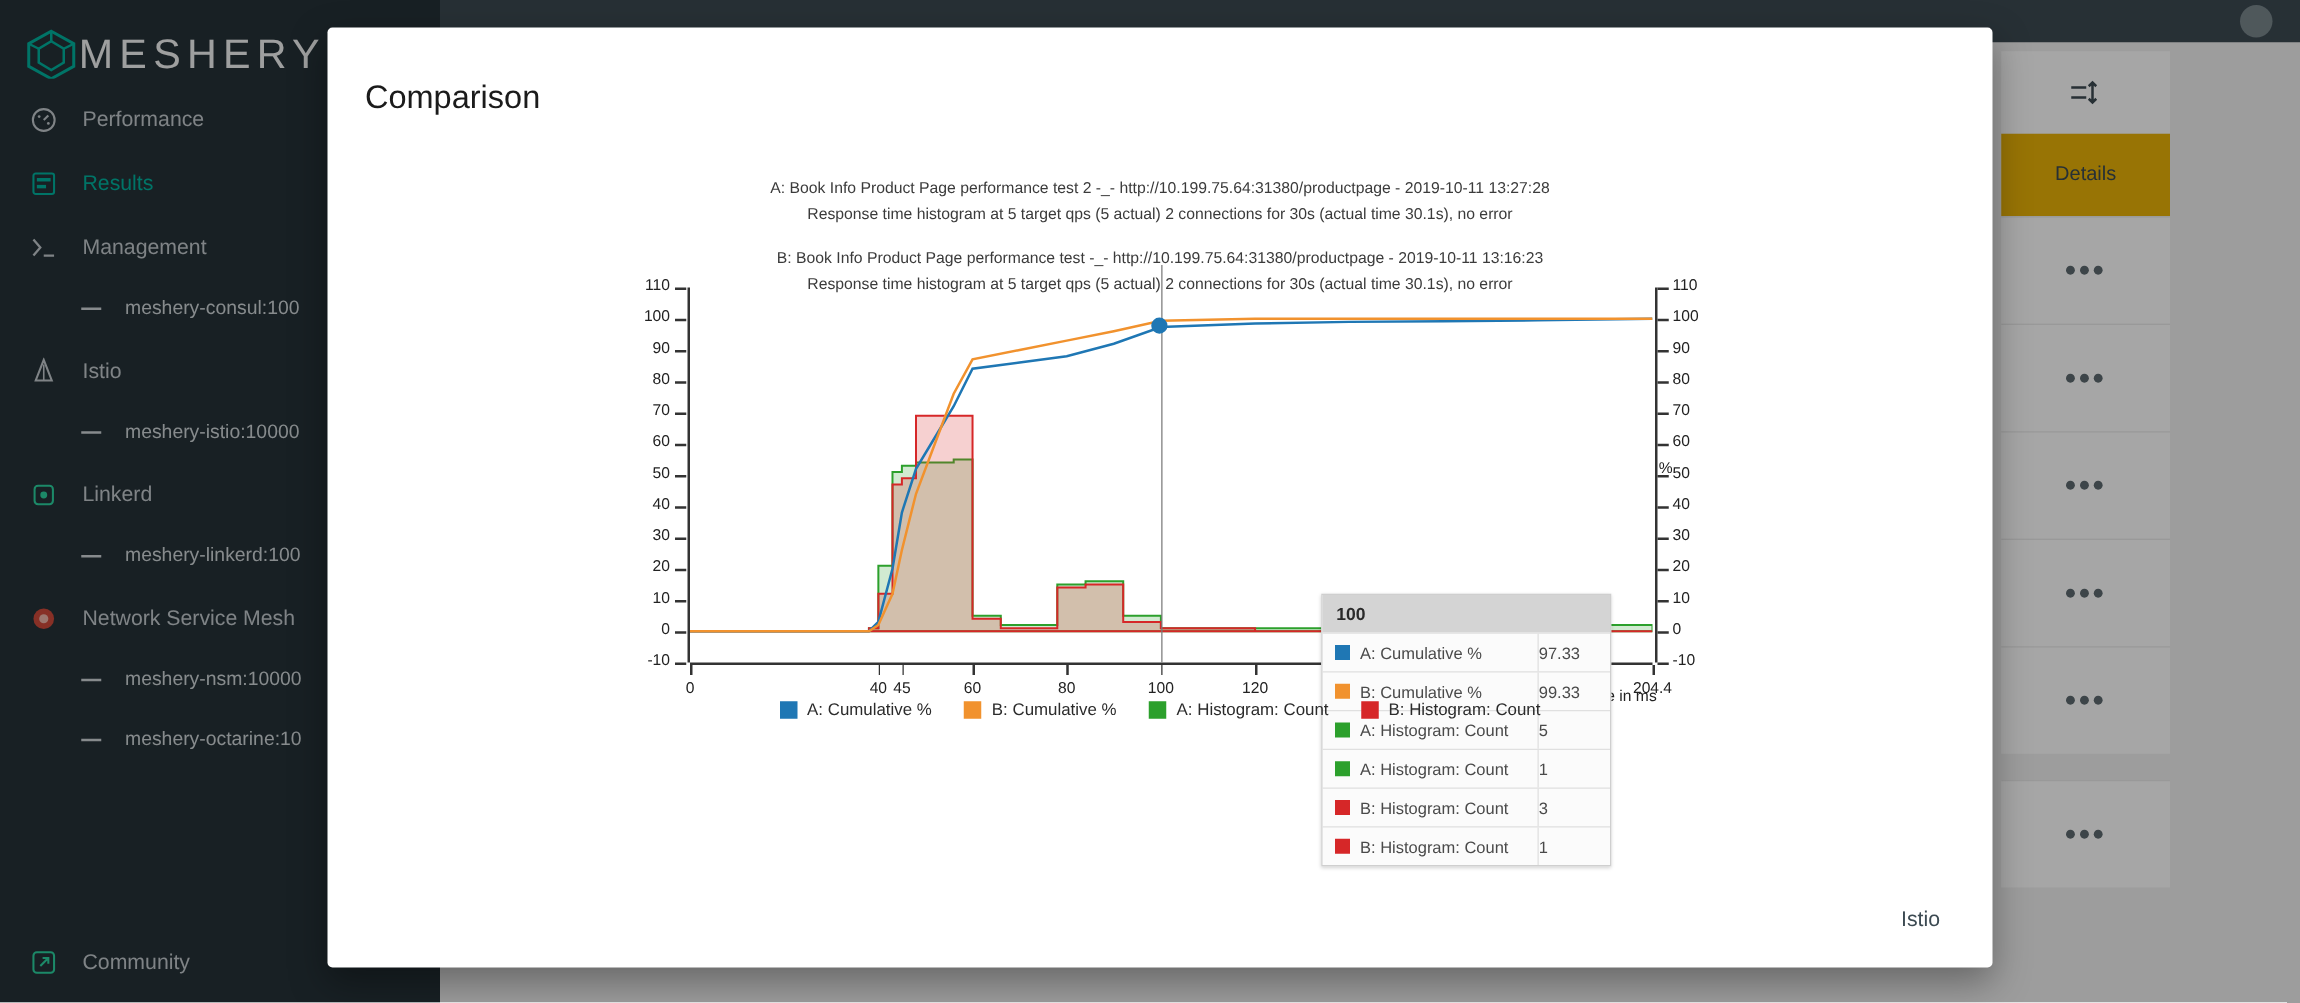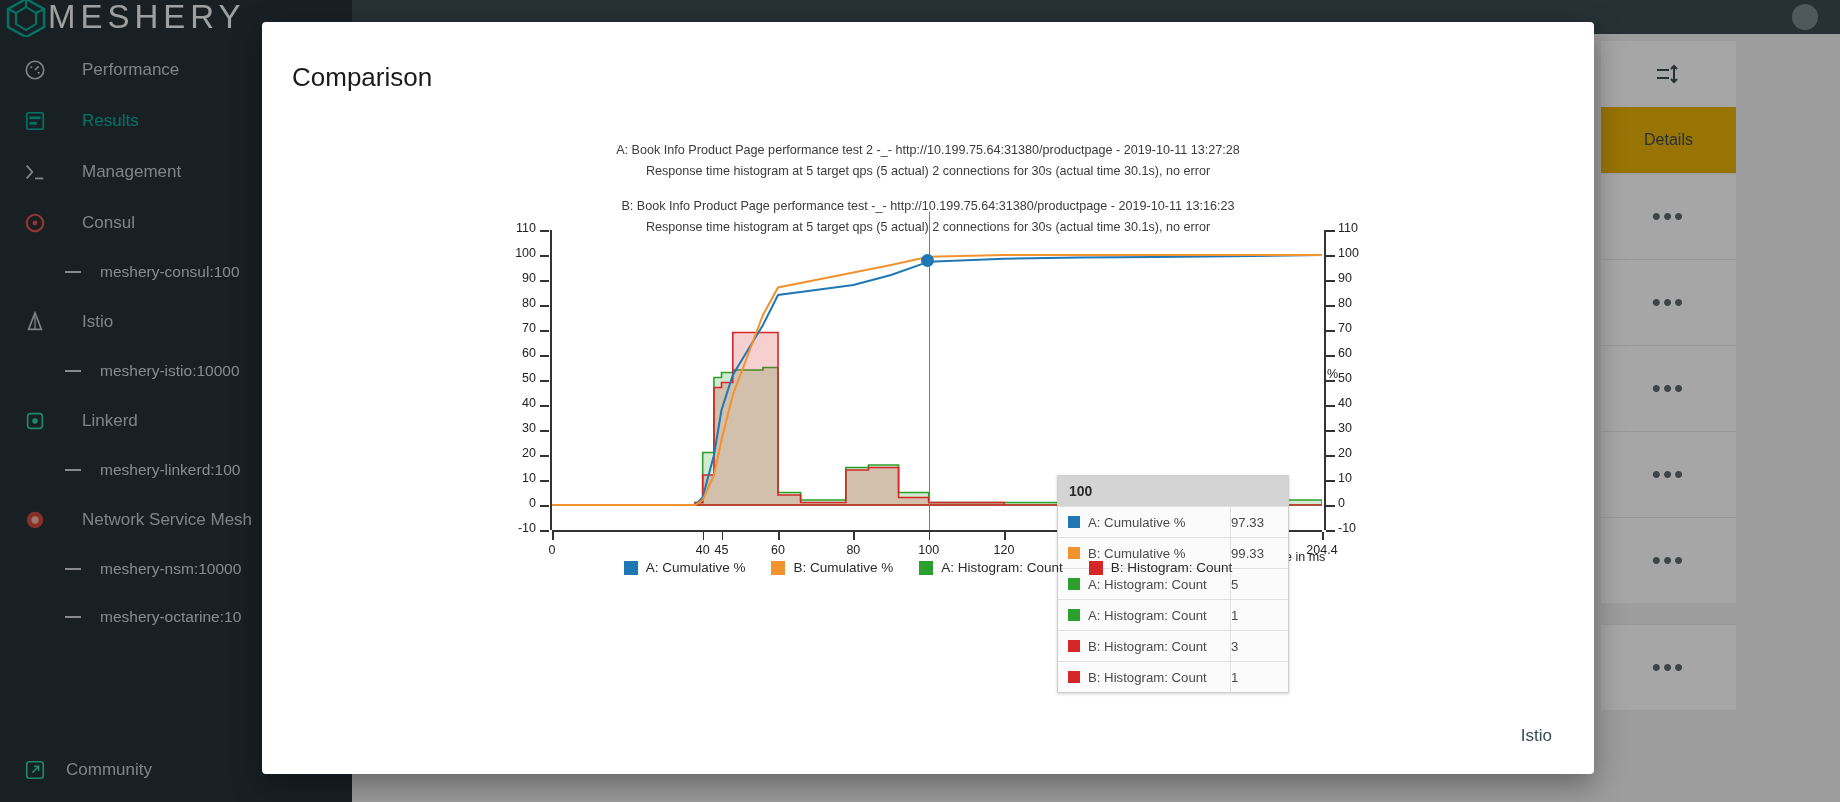--- a/index.html
+++ b/index.html
@@ -20,37 +20,38 @@
   .sidebar {
     position: absolute; left: 0; top: 0;
     width: 352px; height: 802px;
     background: #263238;
     color: #c9d1d4;
     overflow: hidden;
   }
   .brand {
     height: 34px;
     display: flex; align-items: center;
-    padding-left: 4px;
+    padding-left: 19px;
     gap: 0;
+    margin-top: 26px;
   }
   .brand-logo { width: 44px; height: 40px; position: relative; }
   .brand-text {
     color: #ffffff;
     font-size: 33px;
     letter-spacing: 5px;
     font-weight: 400;
     opacity: .95;
   }
   .nav { margin-top: 10px; }
   .nav-item {
     display: flex; align-items: center;
     height: 51px;
     padding-left: 22px;
-    gap: 34px;
+    gap: 18px;
     font-size: 17px;
     color: #c3cace;
     white-space: nowrap;
   }
   .nav-item.active { color: #00b39f; }
   .nav-item.sub {
     padding-left: 60px;
     font-size: 15.5px;
     color: #cfd6d9;
     height: 48px;
@@ -268,29 +269,20 @@
       <div class="nav-item">
         <span class="nav-ico">
           <svg width="22" height="22" viewBox="0 0 24 24">
               <path d="M3 5 L9 12 L3 19" fill="none" stroke="#c3cace" stroke-width="2"></path>
               <line x1="12" y1="19" x2="21" y2="19" stroke="#c3cace" stroke-width="2"></line>
             </svg>
         </span>
         <span>Management</span>
       </div>
 
-      <div class="nav-item">
-        <span class="nav-ico">
-          <svg width="22" height="22" viewBox="0 0 24 24">
-              <circle cx="12" cy="12" r="9" fill="none" stroke="#e0504d" stroke-width="2.4"></circle>
-              <circle cx="12" cy="12" r="2.6" fill="#e0504d"></circle>
-            </svg>
-        </span>
-        <span>Consul</span>
-      </div>
       <div class="nav-item sub">
         <span class="nav-ico">
             <i class="dash-line"></i>
           </span>
         <span>meshery-consul:100</span>
       </div>
 
       <div class="nav-item">
         <span class="nav-ico">
           <svg width="22" height="22" viewBox="0 0 24 24">

